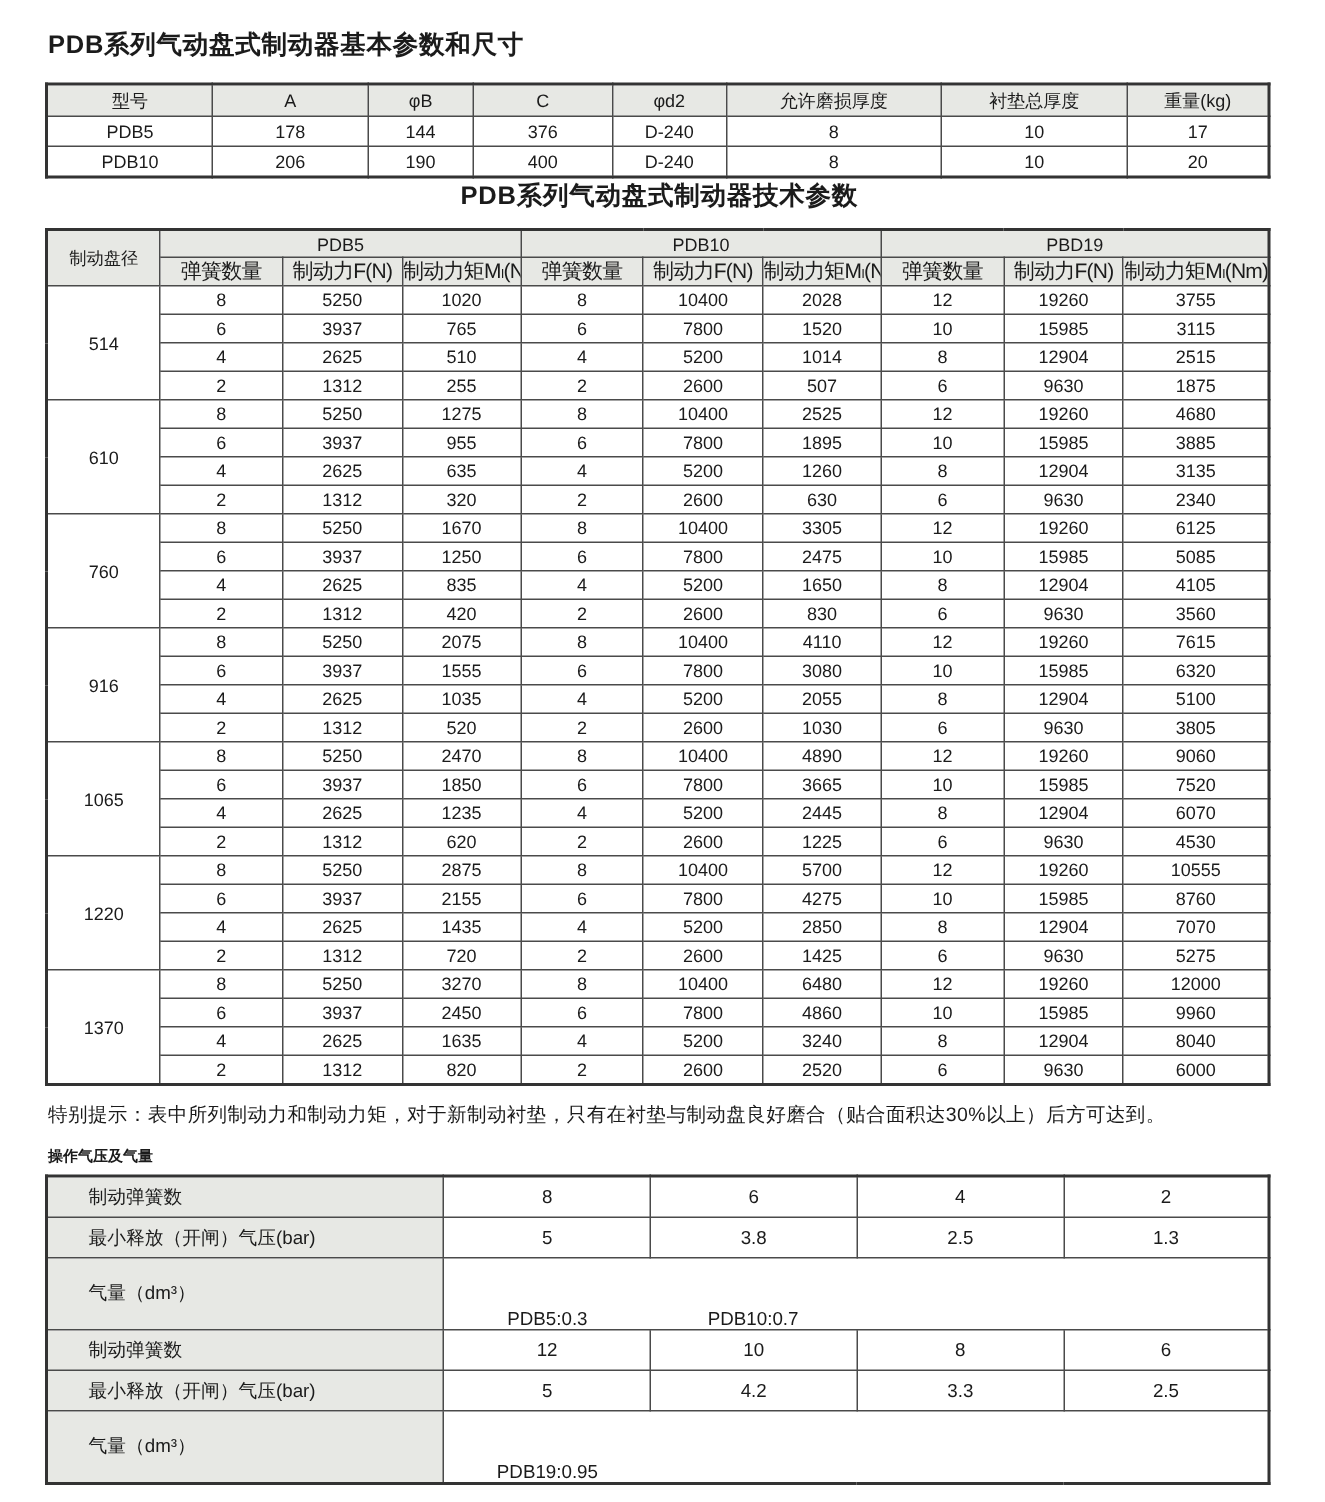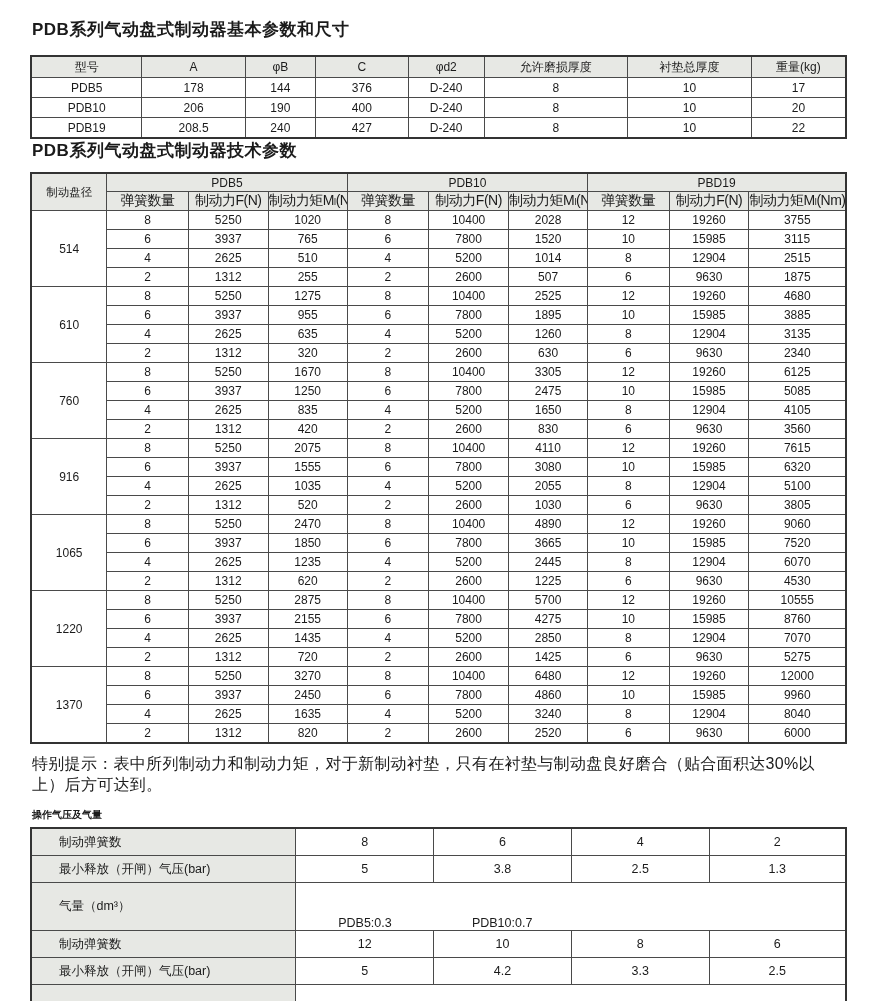--- a/index.html
+++ b/index.html
@@ -10,39 +10,39 @@
   }
   html,body{margin:0;padding:0;background:#ffffff;}
   body{
     width:883px;height:1001px;overflow:hidden;
     font-family:"Liberation Sans","DejaVu Sans",sans-serif;
     color:var(--text);
   }
   .page{padding:16px 28px 0 30px;box-sizing:border-box;width:875px;}
   .sec-title{font-size:17px;font-weight:bold;letter-spacing:0.5px;}
   .sec-title.first{margin:2px 0 14px 2px;}
-  .sec-title.second{margin:0 0 10px 2px;}
+  .sec-title.second{margin:0 0 10px 2px;text-align:center;}
   table{border-collapse:collapse;width:100%;table-layout:fixed;border:2px solid var(--outer);}
   th,td{
     border:1px solid var(--border);
     text-align:center;vertical-align:middle;
     font-weight:normal;padding:0;
     white-space:nowrap;overflow:hidden;
   }
   
   #t1{font-size:12px;}
   #t1 thead th{background:var(--header-bg);height:20px;}
   #t1 tbody td{height:19px;}
   .note-right{font-size:10.5px;text-align:right;margin:4px 2px 10px 0;}
   
   #t2 thead th{background:var(--header-bg);height:17px;font-size:14px;letter-spacing:-0.5px;}
   #t2 thead .group-h{font-size:12px;letter-spacing:0;}
   #t2 thead .corner-h{font-size:11.5px;letter-spacing:0;}
   #t2 tbody td{height:18px;font-size:12px;}
-  .note-special{font-size:16px;margin:10px 0 0 2px;letter-spacing:0.3px;}
+  .note-special{font-size:13px;margin:10px 0 0 2px;letter-spacing:0.3px;}
   
   .sub-title{font-size:10px;font-weight:bold;margin:12px 0 5px 2px;}
   #t3 th,#t3 td{height:26px;font-size:12.5px;}
   #t3 th{background:var(--header-bg);text-align:left;padding-left:27px;}
   #t3 td.span-cell{text-align:left;}
   #t3 td.span-cell span{display:inline-block;width:25%;text-align:center;margin-top:33px;}
 </style>
 </head>
 <body>
 
@@ -86,30 +86,20 @@
         </tr>
         <tr>
           <td>PDB10</td>
           <td>206</td>
           <td>190</td>
           <td>400</td>
           <td>D-240</td>
           <td>8</td>
           <td>10</td>
           <td>20</td>
-        </tr>
-        <tr>
-          <td>PDB19</td>
-          <td>208.5</td>
-          <td>240</td>
-          <td>427</td>
-          <td>D-240</td>
-          <td>8</td>
-          <td>10</td>
-          <td>22</td>
         </tr>
       </tbody>
   </table>
 
 
   <div class="sec-title second">PDB系列气动盘式制动器技术参数</div>
 
   <table id="t2">
     <colgroup>
       <col style="width:9.3%">

